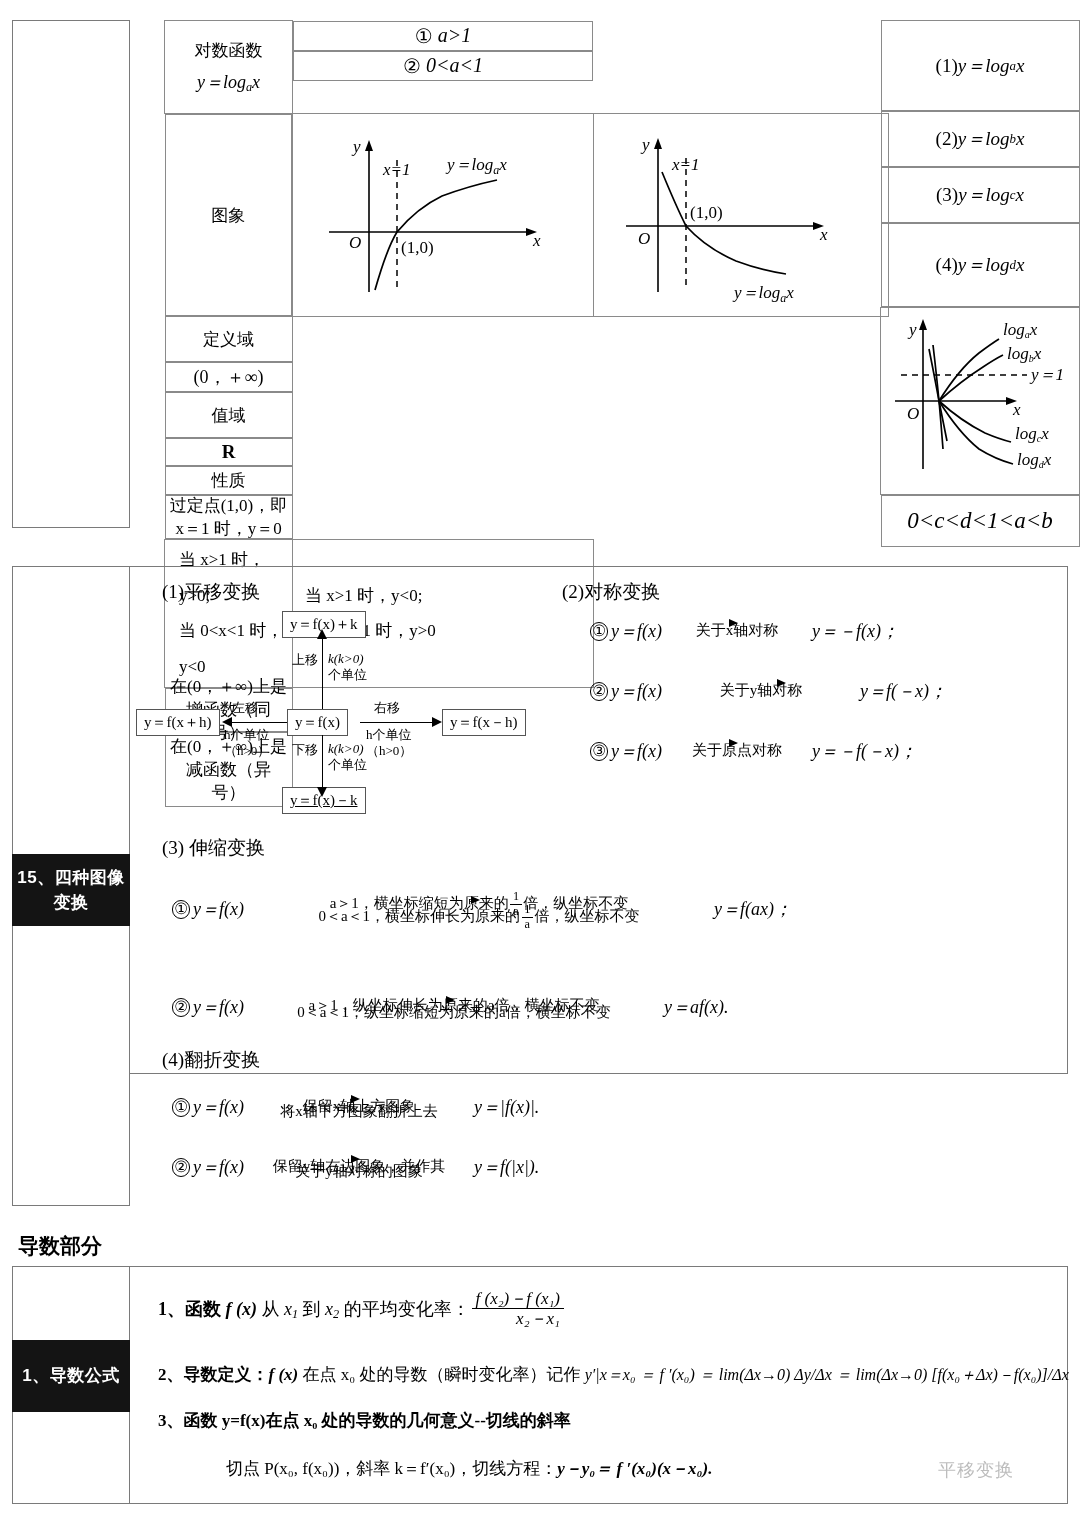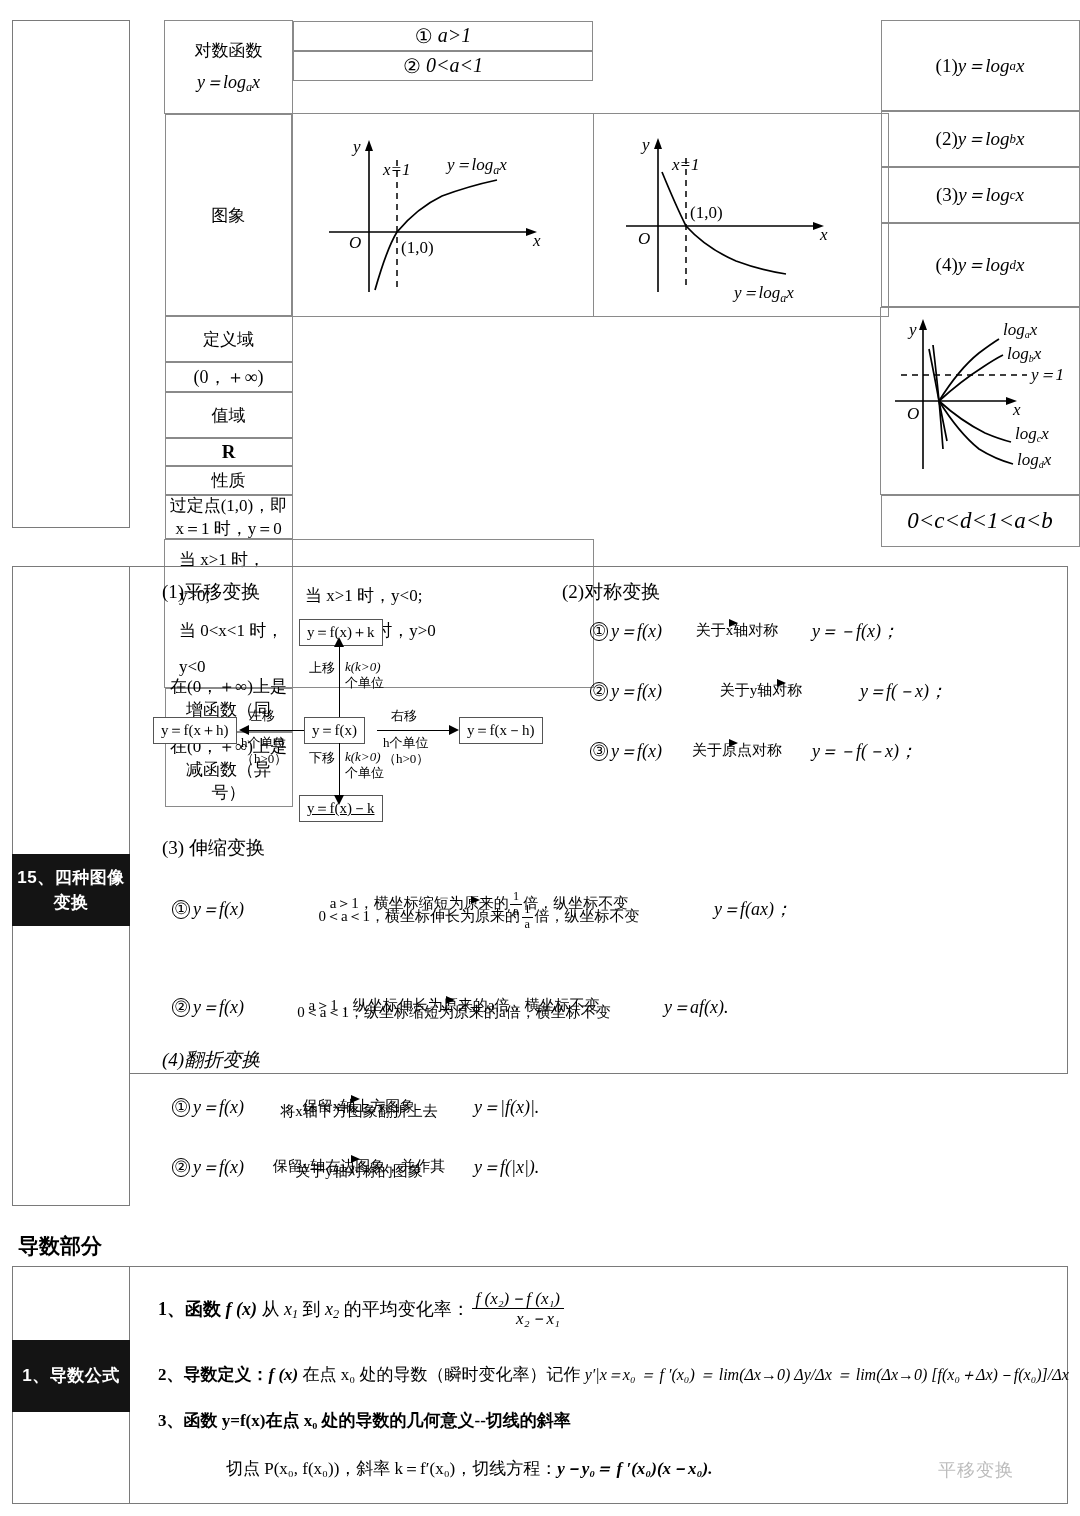--- a/index.html
+++ b/index.html
@@ -251,21 +251,21 @@
   </div>
 
   <div class="blk" id="sec15">
     <div class="blk" id="s15-leftbox"></div>
     <div class="blk sec-label" id="s15-label">15、四种图像变换</div>
 
     <div class="blk" id="s15-body">
 
       <div class="blk hd" style="left:32px;top:12px;">(1)平移变换</div>
 
-      <div class="blk" style="left:19px;top:44px;width:440px;height:200px;margin-top:8px;">
+      <div class="blk" style="left:2px;top:44px;width:440px;height:200px;">
         <div class="tbox" style="left:150px;top:0px;">y＝f(x)＋k</div>
         <div class="tbox" style="left:155px;top:98px;">y＝f(x)</div>
         <div class="tbox" style="left:150px;top:176px;text-decoration:underline;">y＝f(x)－k</div>
         <div class="tbox" style="left:4px;top:98px;">y＝f(x＋h)</div>
         <div class="tbox" style="left:310px;top:98px;">y＝f(x－h)</div>
 
         <div class="vline" style="left:190px;top:26px;height:72px;"></div>
         <div class="ahead" style="left:185px;top:18px;border-bottom:10px solid #000;border-left:5px solid transparent;border-right:5px solid transparent;"></div>
         <div class="blk" style="left:160px;top:42px;font-size:13px;line-height:1.15;text-align:center;width:26px;">
           <span>上移</span>
@@ -325,21 +325,21 @@
       </div>
 
       <div class="blk" style="left:42px;top:428px;font-size:18px;">
         <span class="cirnum">②</span><i>y＝f(x)</i><span class="arrow" style="width:420px;height:18px;">
           <span class="up">a＞1，纵坐标伸长为原来的a倍，横坐标不变</span>
           <span class="bar"></span>
           <span class="dn">0＜a＜1，纵坐标缩短为原来的a倍，横坐标不变</span>
         </span><i>y＝af(x).</i>
       </div>
 
-      <div class="blk hd" style="left:32px;top:480px;font-style:italic;">(4)翻折变换</div>
+      <div class="blk hd" style="left:32px;top:480px;">(4)翻折变换</div>
 
       <div class="blk" style="left:42px;top:528px;font-size:18px;">
         <span class="cirnum">①</span><i>y＝f(x)</i><span class="arrow" style="width:230px;height:20px;">
           <span class="up">保留x轴上方图象</span>
           <span class="bar"></span>
           <span class="dn">将x轴下方图象翻折上去</span>
         </span><i>y＝|f(x)|.</i>
       </div>
 
       <div class="blk" style="left:42px;top:588px;font-size:18px;">

